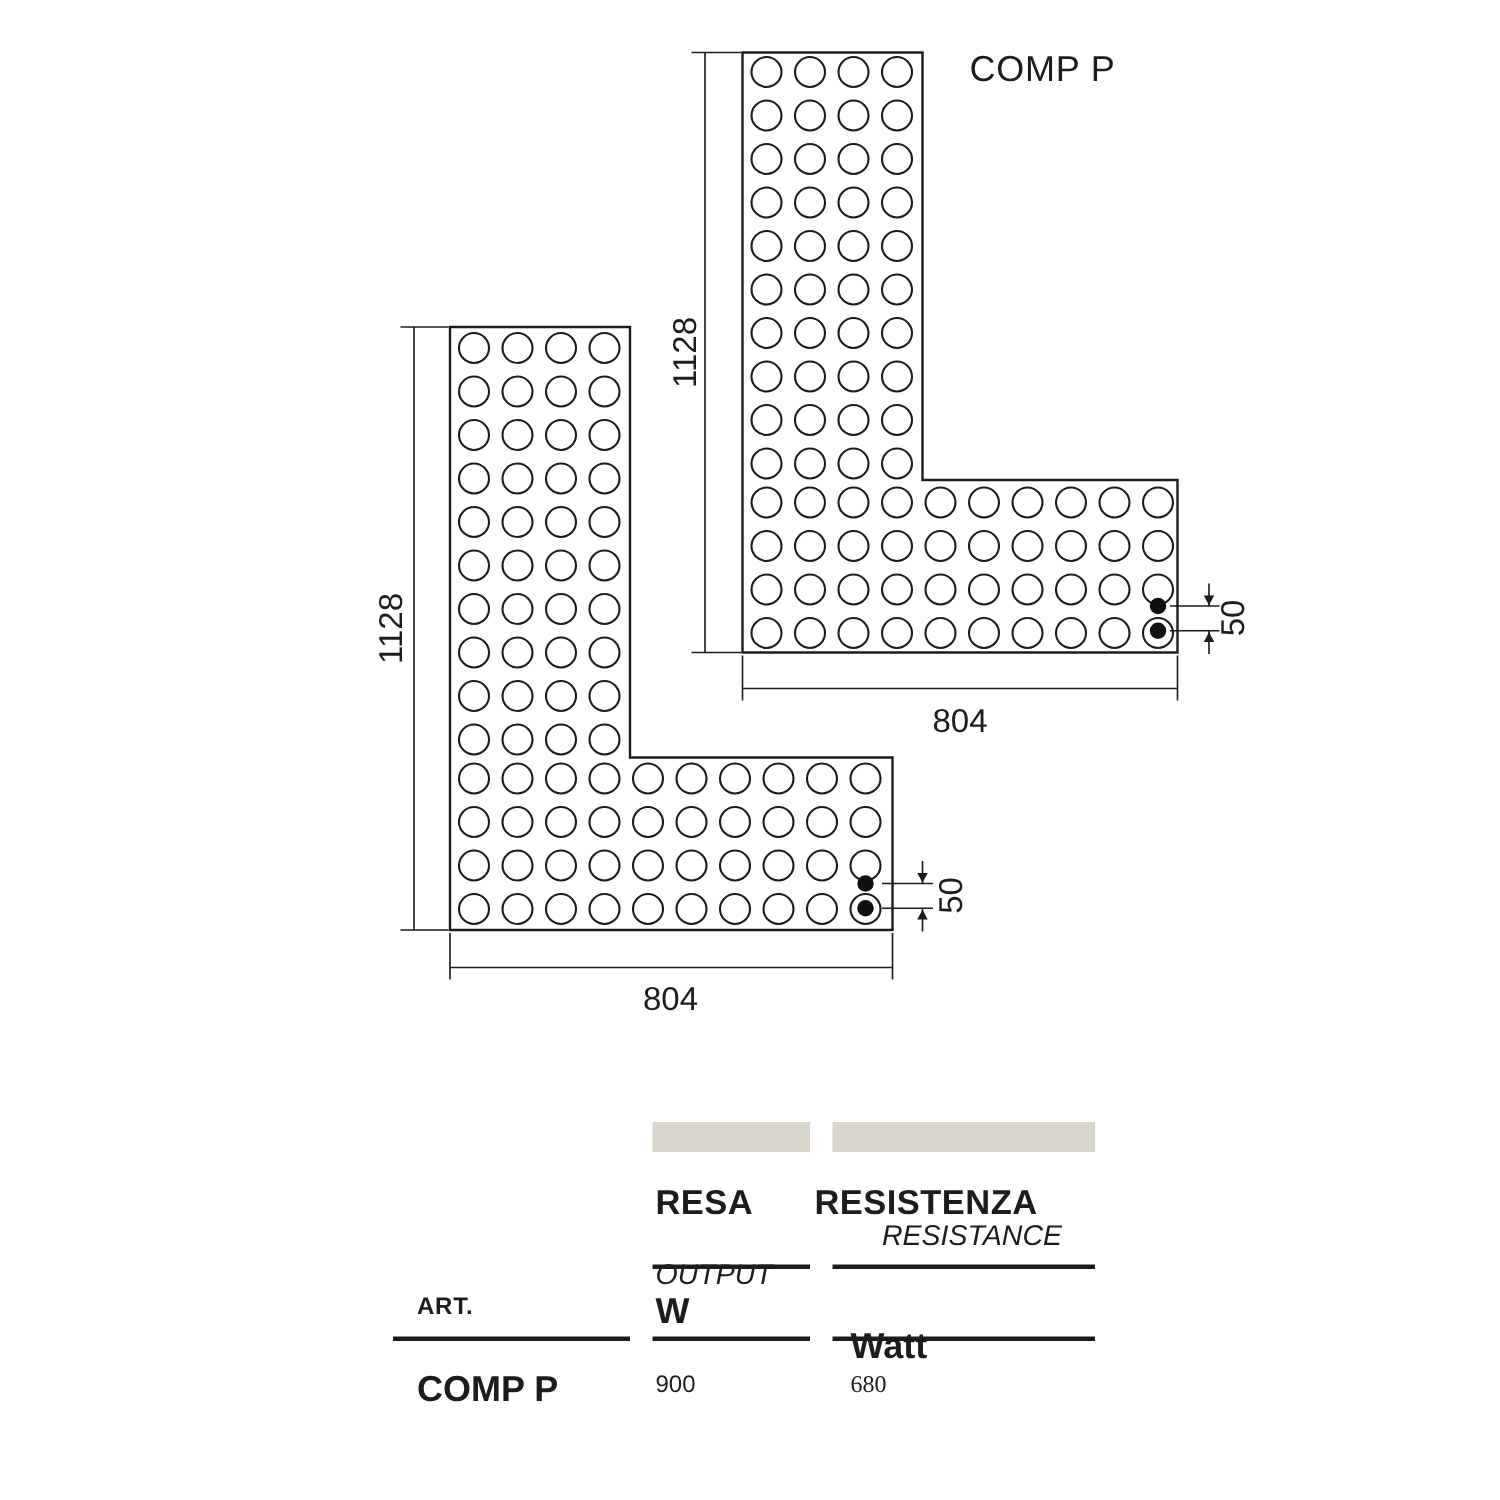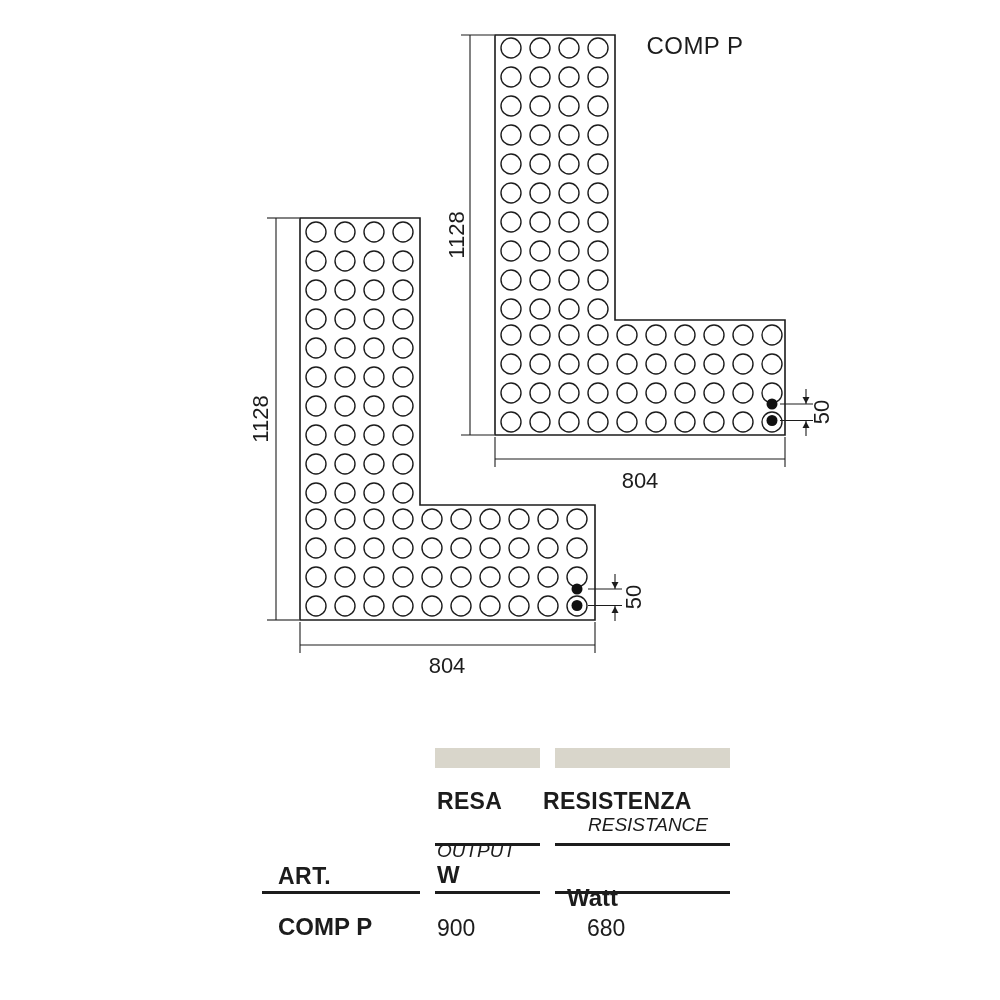--- a/index.html
+++ b/index.html
@@ -19,23 +19,23 @@
   .arrow { fill:#1c1c1c; stroke:none; }
   text { font-family:"Liberation Sans", sans-serif; fill:#1c1c1c; }
   .dim-label { font-size:22px; }
   .title-label { font-size:24px; letter-spacing:0.5px; }
 
   .abs { position:absolute; white-space:nowrap; }
   .bar { background:#d9d6cb; height:20px; }
   .hdr-title { font-weight:700; font-size:23px; letter-spacing:0.3px; }
   .hdr-sub { font-style:italic; font-size:19px; }
   .unit { font-weight:700; font-size:24px; }
-  .art-hdr { font-weight:700; font-size:23px; letter-spacing:0.5px; }
+  .art-hdr { font-weight:700; font-size:16px; letter-spacing:0.5px; }
   .row-art { font-weight:700; font-size:24px; }
-  .num { font-size:23px; }
+  .num { font-size:16px; }
   .rule { background:#1c1c1c; height:2.5px; }
 </style>
 </head>
 <body>
 
 <svg class="drawing" width="1000" height="720" viewBox="0 0 1000 720">
 
   <g class="outline">
     <path d="M495,35 H615 V320 H785 V435 H495 Z"></path>
     <path d="M300,218 H420 V505 H595 V620 H300 Z"></path>
@@ -276,14 +276,14 @@
   <div class="abs art-hdr" style="left:278px; top:863px;">ART.</div>
   <div class="abs unit" style="left:437px; top:861px;">W</div>
   <div class="abs unit" style="left:567px; top:884px;">Watt</div>
 
   <div class="abs rule" style="left:262px; top:891px; width:158px;"></div>
   <div class="abs rule" style="left:435px; top:891px; width:105px;"></div>
   <div class="abs rule" style="left:555px; top:891px; width:175px;"></div>
 
   <div class="abs row-art" style="left:278px; top:913px;">COMP P</div>
   <div class="abs num" style="left:437px; top:915px;">900</div>
-  <div class="abs num" style="left:587px; top:915px;">680</div>
+  <div class="abs num" style="left:567px; top:915px;font-family:Liberation Serif, serif;">680</div>
 </div>
 
 </body></html>

